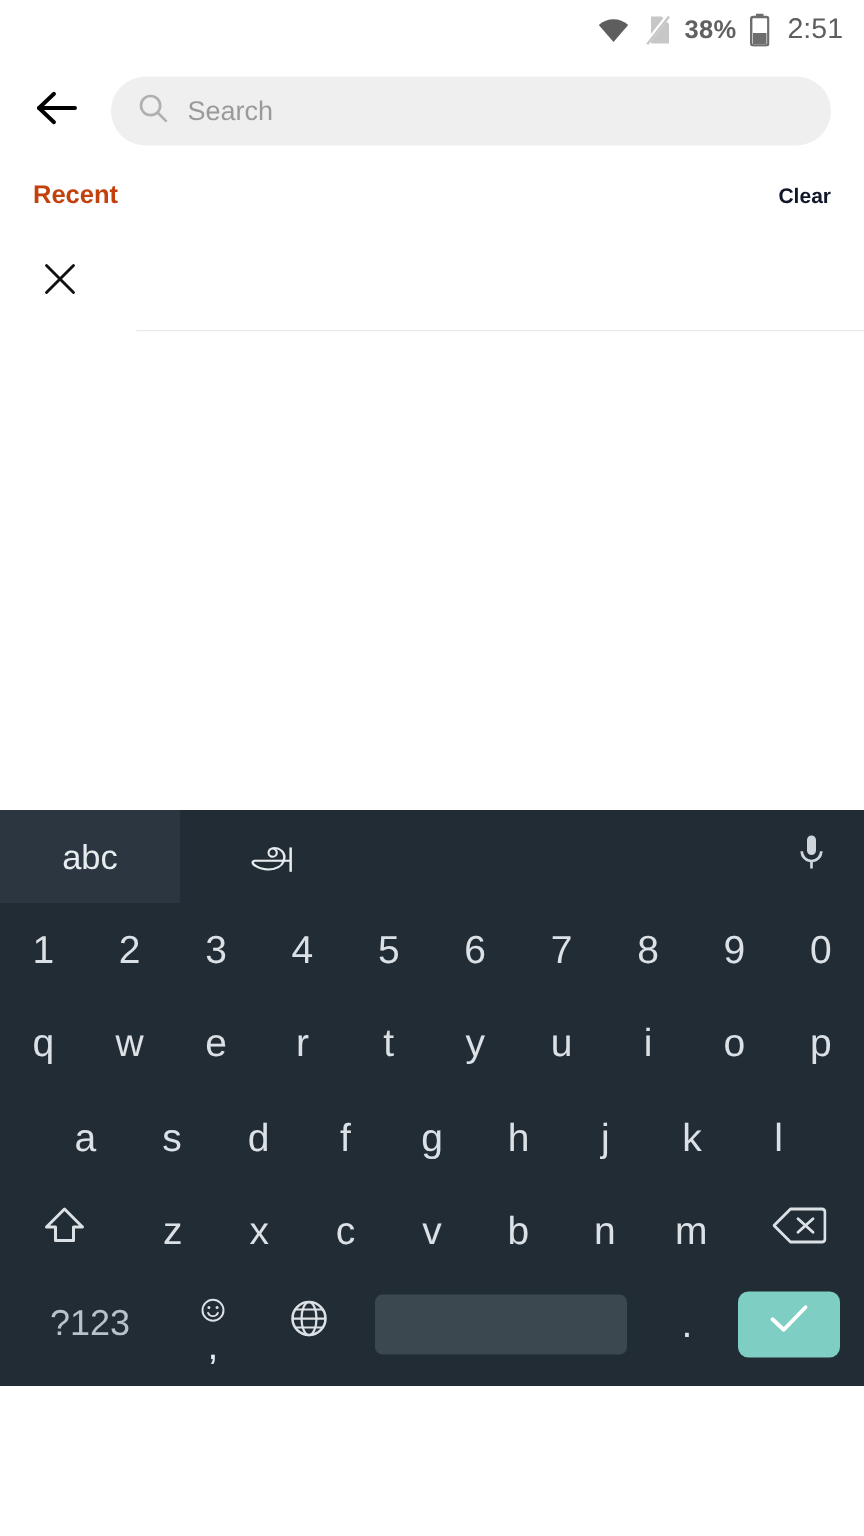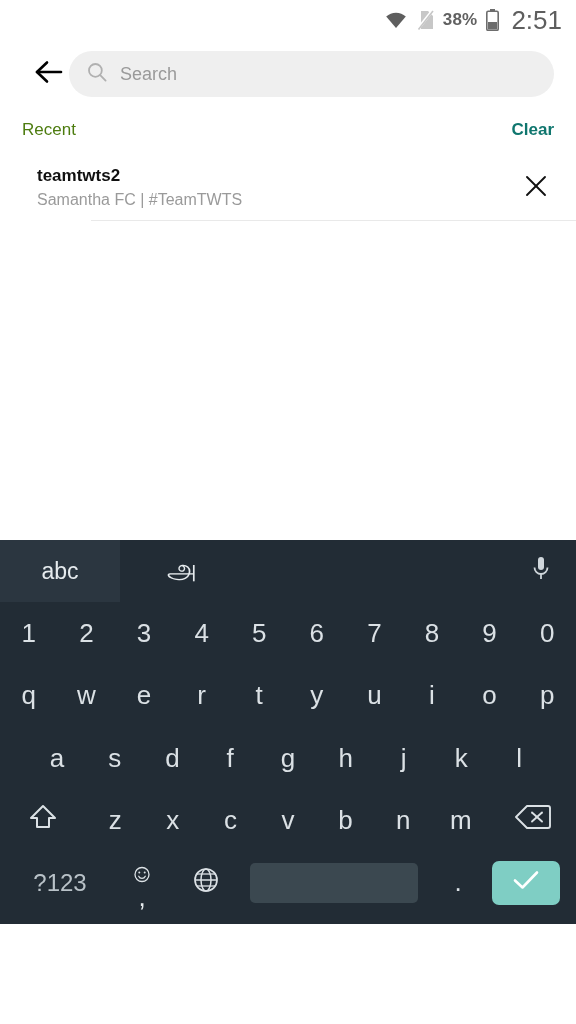--- a/index.html
+++ b/index.html
@@ -16,48 +16,48 @@
     height: 40px; width: 100%;
     display: flex; align-items: center; justify-content: flex-end;
     padding-right: 14px; gap: 9px;
     background: #ffffff;
   }
   .st-icon { display: flex; align-items: center; justify-content: center; }
   .st-text {
     font-size: 17px; font-weight: bold; color: #616161;
     letter-spacing: .2px;
   }
-  .st-clock { font-size: 26px; color: #5e5e5e; font-weight: normal; margin-left: 3px; text-align: right; }
+  .st-clock { font-size: 19px; color: #5e5e5e; font-weight: normal; margin-left: 3px; text-align: right; }
 
   
   .searchbar {
     height: 68px; display: flex; align-items: center;
-    padding: 0 22px 0 29px; gap: 0;
+    padding: 0 22px 0 18px; gap: 16px;
   }
   .back-btn {
     width: 40px; height: 40px; flex: 0 0 40px;
     display: flex; align-items: center; justify-content: center;
     cursor: pointer;
   }
   .search-field {
     flex: 1 1 auto; height: 46px; background: #efefef;
     border-radius: 23px; display: flex; align-items: center;
     padding: 0 18px; gap: 13px; cursor: text;
   }
   .search-field .ph {
     font-size: 18px; color: #9a9a9a;
   }
 
   
   .recent-head {
     display: flex; align-items: center; justify-content: space-between;
     padding: 12px 22px 8px 22px;
   }
-  .recent-title { font-size: 17px; font-weight: normal; color: #4d7c0f; }
-  .clear-btn { font-size: 17px; font-weight: bold; color: #0f766e; cursor: pointer; }
+  .recent-title { font-size: 17px; font-weight: bold; color: #c2410c; }
+  .clear-btn { font-size: 14px; font-weight: bold; color: #0f172a; cursor: pointer; }
 
   
   .recent-row {
     display: flex; align-items: center; padding: 8px 18px 0 18px;
     height: 72px; cursor: pointer;
   }
   .avatar {
     width: 54px; height: 54px; flex: 0 0 54px; border-radius: 50%;
     background: radial-gradient(circle at 50% 32%, #f0b22c 0%, #e8a81f 60%, #dfa114 100%);
     position: relative; overflow: hidden;
@@ -195,24 +195,20 @@
       <span class="ph">Search</span>
     </div>
   </div>
 
   <div class="recent-head">
     <span class="recent-title">Recent</span>
     <span class="clear-btn">Clear</span>
   </div>
 
   <div class="recent-row">
-    <div class="row-text">
-      <div class="row-title">teamtwts2</div>
-      <div class="row-sub">Samantha FC | #TeamTWTS</div>
-    </div>
     <div class="row-close">
       <span>
         <svg width="22" height="22" viewBox="0 0 22 22">
           <line x1="2" y1="2" x2="20" y2="20" stroke="#111" stroke-width="1.9" stroke-linecap="round"></line>
           <line x1="20" y1="2" x2="2" y2="20" stroke="#111" stroke-width="1.9" stroke-linecap="round"></line>
         </svg>
       </span>
     </div>
   </div>
   <div class="divider"></div>

